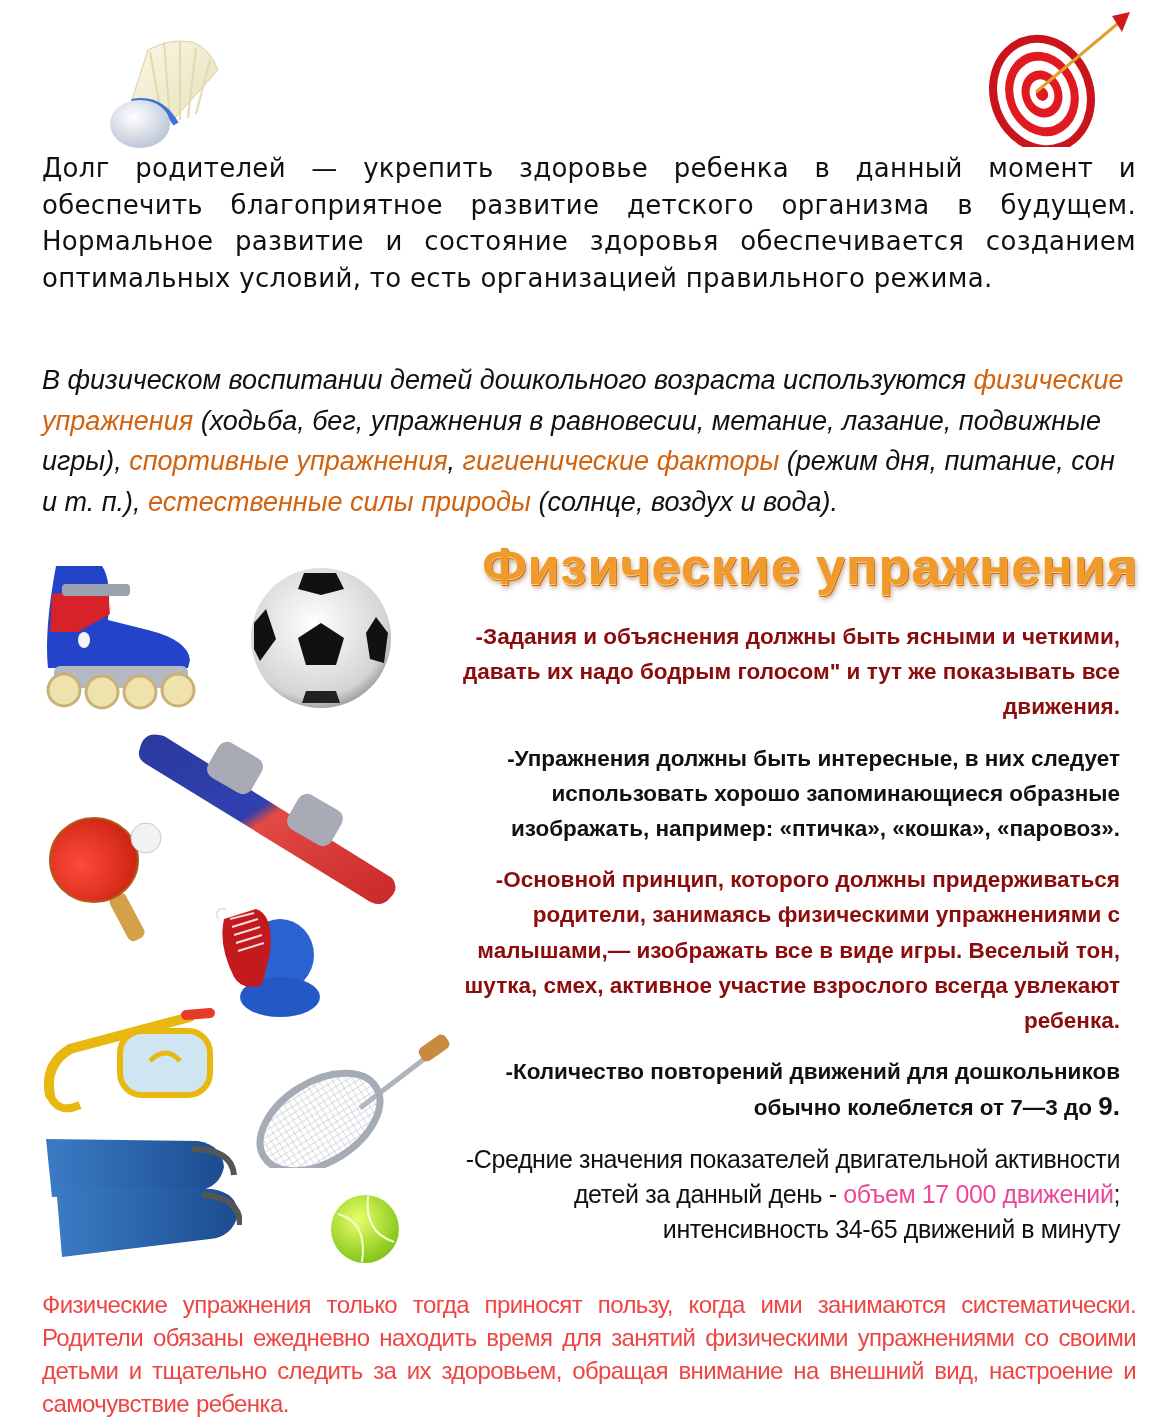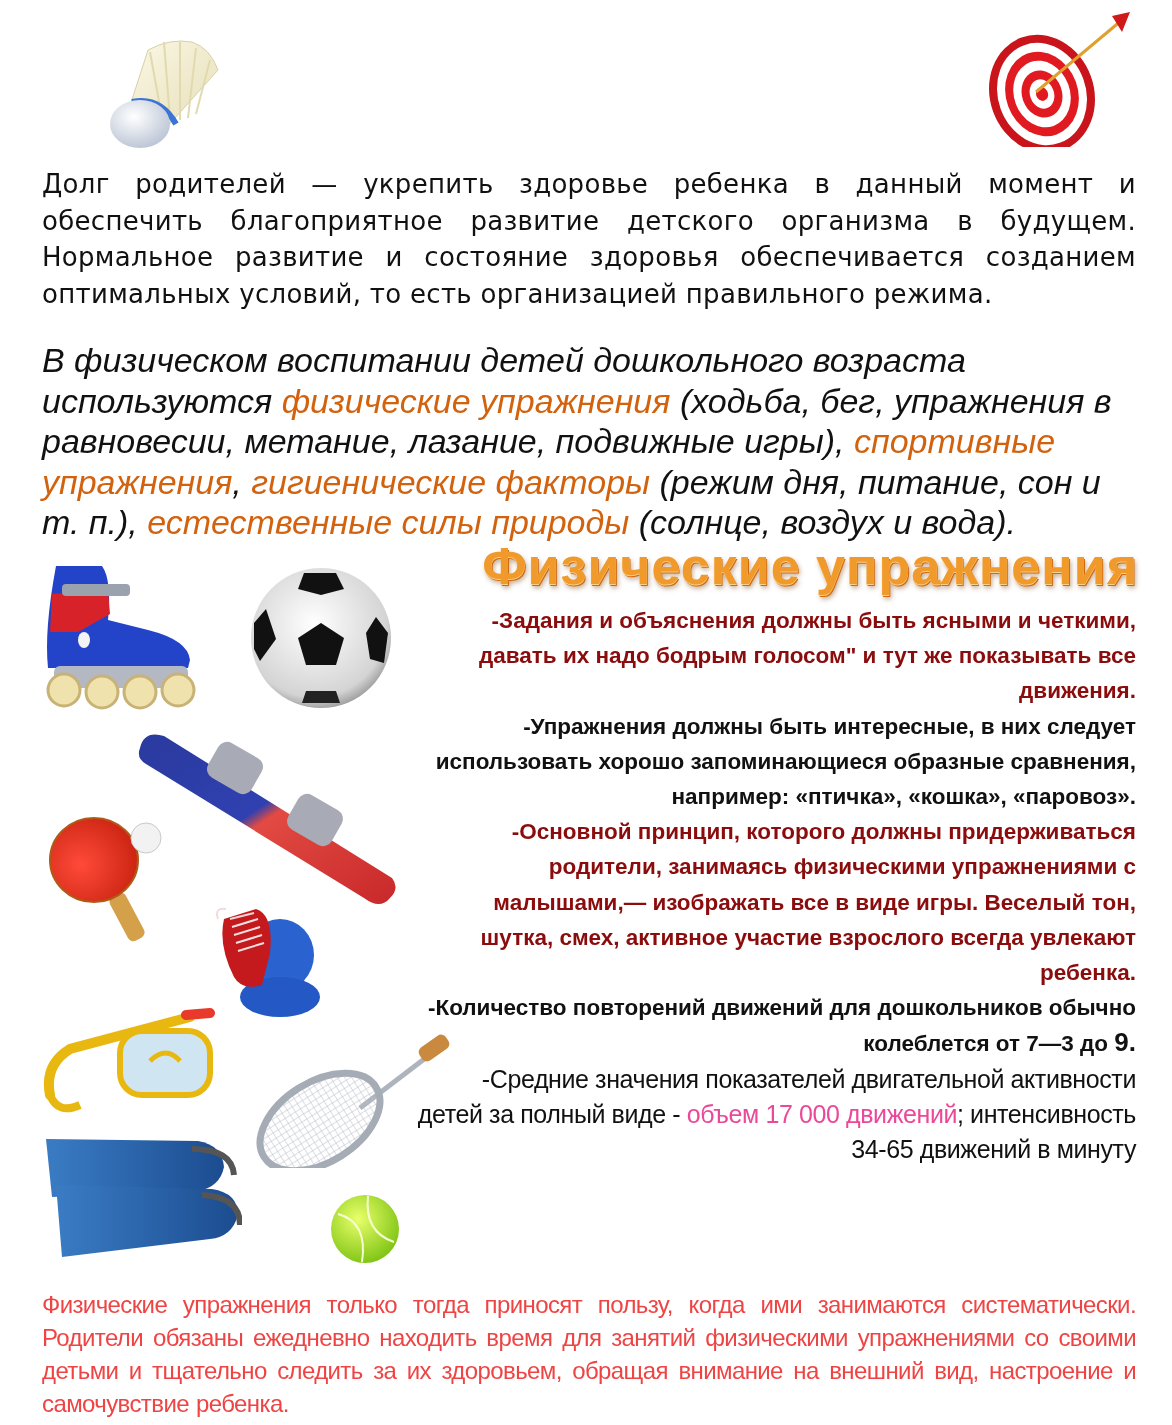--- a/index.html
+++ b/index.html
@@ -3,34 +3,34 @@
 <meta charset="utf-8">
 <style>
   * { margin: 0; padding: 0; box-sizing: border-box; }
   html, body { width: 1172px; height: 1425px; background: #ffffff; overflow: hidden; }
   body { position: relative; font-family: "DejaVu Sans", sans-serif; color: #000; }
 
   .abs { position: absolute; }
 
   
   .intro {
-    left: 42px; top: 166px; width: 1094px;
+    left: 42px; top: 150px; width: 1094px;
     font-family: "DejaVu Sans", sans-serif;
     font-size: 26px; line-height: 36.5px;
     text-align: justify; text-align-last: left;
     letter-spacing: 0.3px;
     color: #111;
   }
 
   
   .methods {
-    left: 42px; top: 340px; width: 1090px;
+    left: 42px; top: 360px; width: 1090px;
     font-family: "Liberation Sans", sans-serif;
     font-style: italic;
-    font-size: 34px; line-height: 40.5px;
+    font-size: 27px; line-height: 40.5px;
     color: #111;
   }
   .orange { color: #d2620e; }
 
   
   .title {
     left: 418px; top: 536px; width: 720px;
     font-family: "Liberation Sans", sans-serif;
     font-weight: bold;
     font-size: 52px; line-height: 60px;
@@ -44,21 +44,21 @@
   }
 
   
   .guide {
     right: 36px; top: 603px; width: 720px;
     font-family: "Liberation Sans", sans-serif;
     font-weight: bold;
     font-size: 22.5px; line-height: 35.2px;
     text-align: right;
   }
-  .guide p { margin: 0; }
+  .guide p { margin: 16px; }
   .red { color: #8b0c0c; }
   .black { color: #111; }
   .arial { font-family: "Liberation Sans", sans-serif; font-weight: normal; font-size: 25px; letter-spacing: -0.4px; }
   .bright-red { color: #ec4899; }
   .big { font-size: 26px; }
 
   
   .closing {
     left: 42px; top: 1288px; width: 1094px;
     font-family: "Liberation Sans", sans-serif;
@@ -216,19 +216,19 @@
 </svg>
 
 <p class="abs intro">Долг родителей — укрепить здоровье ребенка в данный момент и обеспечить благоприятное развитие детского организма в будущем. Нормальное развитие и состояние здоровья обеспечивается созданием оптимальных условий, то есть организацией правильного режима.</p>
 
 <p class="abs methods"><span>В физическом воспитании детей дошкольного возраста используются </span><span class="orange">физические упражнения</span><span> (ходьба, бег, упражнения в равновесии, метание, лазание, подвижные игры), </span><span class="orange">спортивные упражнения</span><span>, </span><span class="orange">гигиенические факторы</span><span> (режим дня, питание, сон и т. п.), </span><span class="orange">естественные силы природы</span><span> (солнце, воздух и вода).</span></p>
 
 <h1 class="abs title">Физические упражнения</h1>
 
 <div class="abs guide">
   <p class="red">-Задания и объяснения должны быть ясными и четкими, давать их надо бодрым голосом" и тут же показывать все движения.</p>
-  <p class="black">-Упражнения должны быть интересные, в них следует использовать хорошо запоминающиеся образные сравнения, например: «птичка», «кошка», «паровоз».</p>
+  <p class="black">-Упражнения должны быть интересные, в них следует использовать хорошо запоминающиеся образные изображать, например: «птичка», «кошка», «паровоз».</p>
   <p class="red">-Основной принцип, которого должны придерживаться родители, занимаясь физическими упражнениями с малышами,— изображать все в виде игры. Веселый тон, шутка, смех, активное участие взрослого всегда увлекают ребенка.</p>
   <p class="black"><span>-Количество повторений движений для дошкольников обычно колеблется от 7—3 до </span><span class="big">9.</span></p>
-  <p class="black arial"><span>-Средние значения показателей двигательной активности детей за полный виде - </span><span class="bright-red">объем 17 000 движений</span><span>; интенсивность 34-65 движений в минуту</span></p>
+  <p class="black arial"><span>-Средние значения показателей двигательной активности детей за данный день - </span><span class="bright-red">объем 17 000 движений</span><span>; интенсивность 34-65 движений в минуту</span></p>
 </div>
 
 <p class="abs closing">Физические упражнения только тогда приносят пользу, когда ими занимаются систематически. Родители обязаны ежедневно находить время для занятий физическими упражнениями со своими детьми и тщательно следить за их здоровьем, обращая внимание на внешний вид, настроение и самочувствие ребенка.</p>
 
 </body></html>

